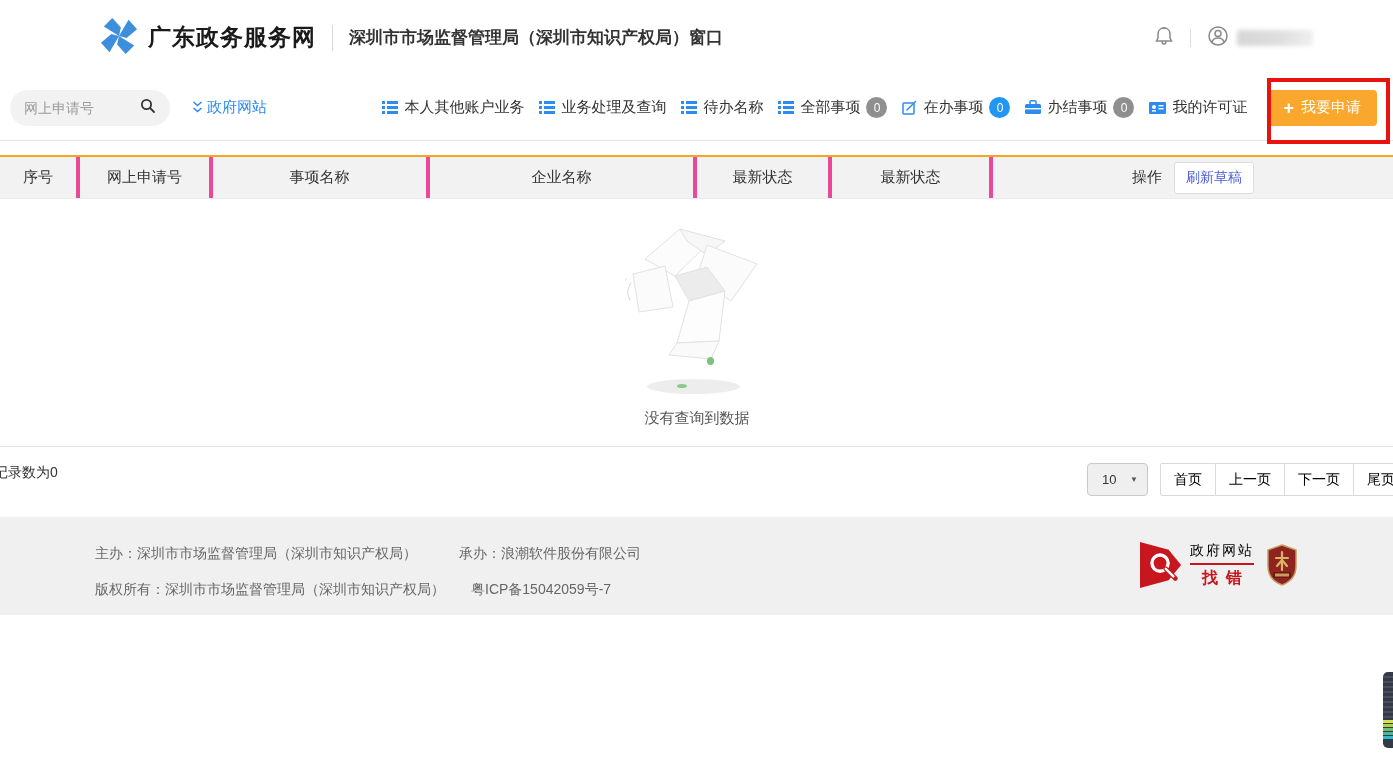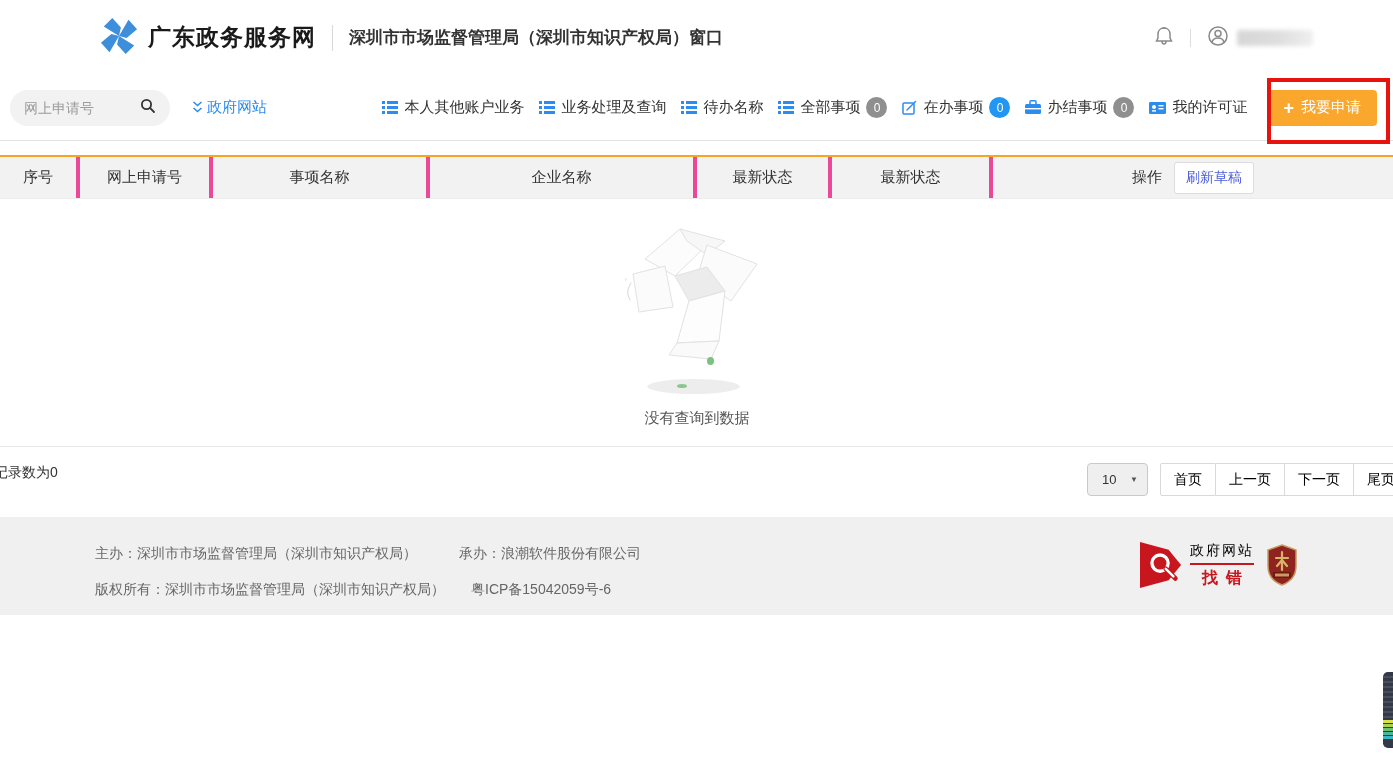--- a/index.html
+++ b/index.html
@@ -268,21 +268,21 @@
     <button class="pg-btn">下一页</button>
     <button class="pg-btn">尾页</button>
   </div>
 </div>
 
 <div class="footer">
   <div class="f-line1">
     <span>主办：深圳市市场监督管理局（深圳市知识产权局）</span><span class="f-gap"></span><span>承办：浪潮软件股份有限公司</span>
   </div>
   <div class="f-line2">
-    <span>版权所有：深圳市市场监督管理局（深圳市知识产权局）</span><span class="f-gap-s"></span><span>粤ICP备15042059号-6</span>
+    <span>版权所有：深圳市市场监督管理局（深圳市知识产权局）</span><span class="f-gap-s"></span><span>粤ICP备15042059号-7</span>
   </div>
   <div class="footer-badges">
     <div class="site-error">
       <svg width="42" height="48" viewBox="0 0 44 48">
         <polygon points="0,0 30,8 43,24 30,40 0,48" fill="#c8161e"></polygon>
         <circle cx="21" cy="22" r="8.5" fill="none" stroke="#fff" stroke-width="3.5"></circle>
         <path d="M27,28 L37,38" stroke="#c8161e" stroke-width="5" stroke-linecap="round"></path>
         <path d="M27,28 L35,36" stroke="#fff" stroke-width="2.5" stroke-linecap="round"></path>
       </svg>
       <div class="se-text">

